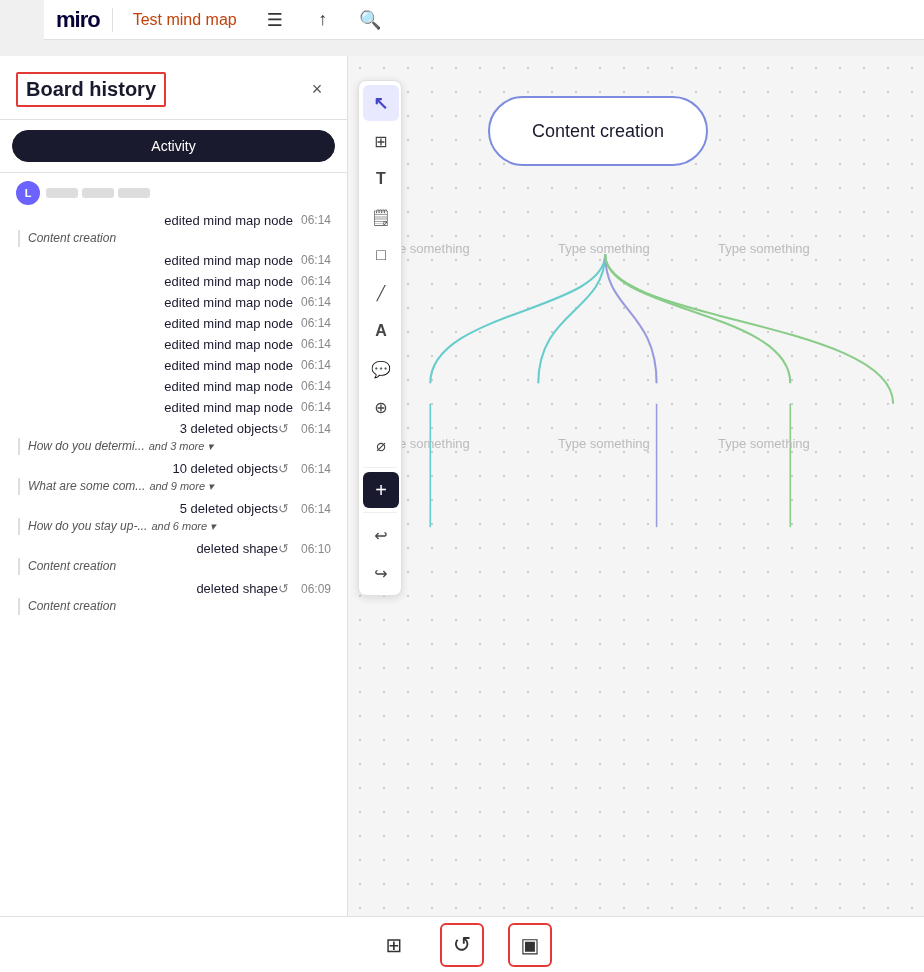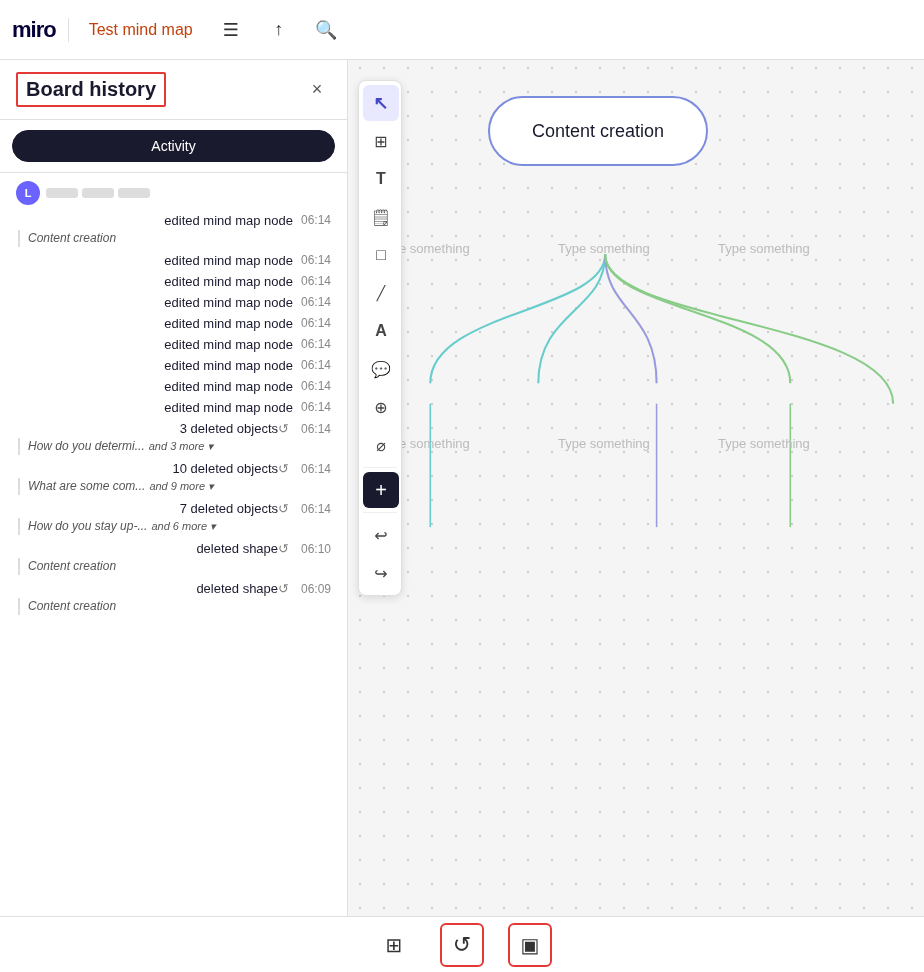--- a/index.html
+++ b/index.html
@@ -1,22 +1,22 @@
 <!DOCTYPE html>
 <html><head>
   <meta charset="utf-8">
   <style>
     * { box-sizing: border-box; margin: 0; padding: 0; }
     body { font-family: -apple-system, BlinkMacSystemFont, 'Segoe UI', sans-serif; background: #f0f0f0; width: 924px; height: 972px; overflow: hidden; position: relative; }
 
     
     .header {
-      display: flex; align-items: center; height: 60px;
+      display: flex; align-items: center; height: 40px;
       background: #fff; border-bottom: 1px solid #e0e0e0;
-      padding: 0 12px; gap: 12px; position: relative; z-index: 10;
+      padding: 0 12px; gap: 12px; position: relative; z-index: 10; margin-left: 44px;
     }
     .logo { font-weight: 700; font-size: 22px; color: #050038; letter-spacing: -1px; }
     .board-title { font-size: 16px; color: #c2410c; font-weight: 400; padding: 4px 8px; border-radius: 4px; }
     .header-divider { width: 1px; height: 24px; background: #e0e0e0; }
     .header-icon { width: 36px; height: 36px; display: flex; align-items: center; justify-content: center; cursor: pointer; border-radius: 4px; color: #333; font-size: 18px; }
 
     
     .side-panel {
       position: absolute; left: 0; top: 56px; width: 348px; height: calc(100% - 56px);
       background: #fff; border-right: 1px solid #e0e0e0; display: flex; flex-direction: column; z-index: 5;
@@ -260,21 +260,21 @@
           </div>
           <div class="activity-sub">
             <div class="activity-sub-row">
               <span>What are some com...</span>
               <span class="expand-btn">and 9 more ▾</span>
             </div>
           </div>
         </div>
         <div class="activity-item">
           <div class="activity-main">
-            <span class="activity-text">7 deleted objects</span>
+            <span class="activity-text">5 deleted objects</span>
             <div style="display: flex; align-items: center; gap: 4px;">
               <span class="undo-icon">↺</span>
               <span class="activity-time">06:14</span>
             </div>
           </div>
           <div class="activity-sub">
             <div class="activity-sub-row">
               <span>How do you stay up-...</span>
               <span class="expand-btn">and 6 more ▾</span>
             </div>

